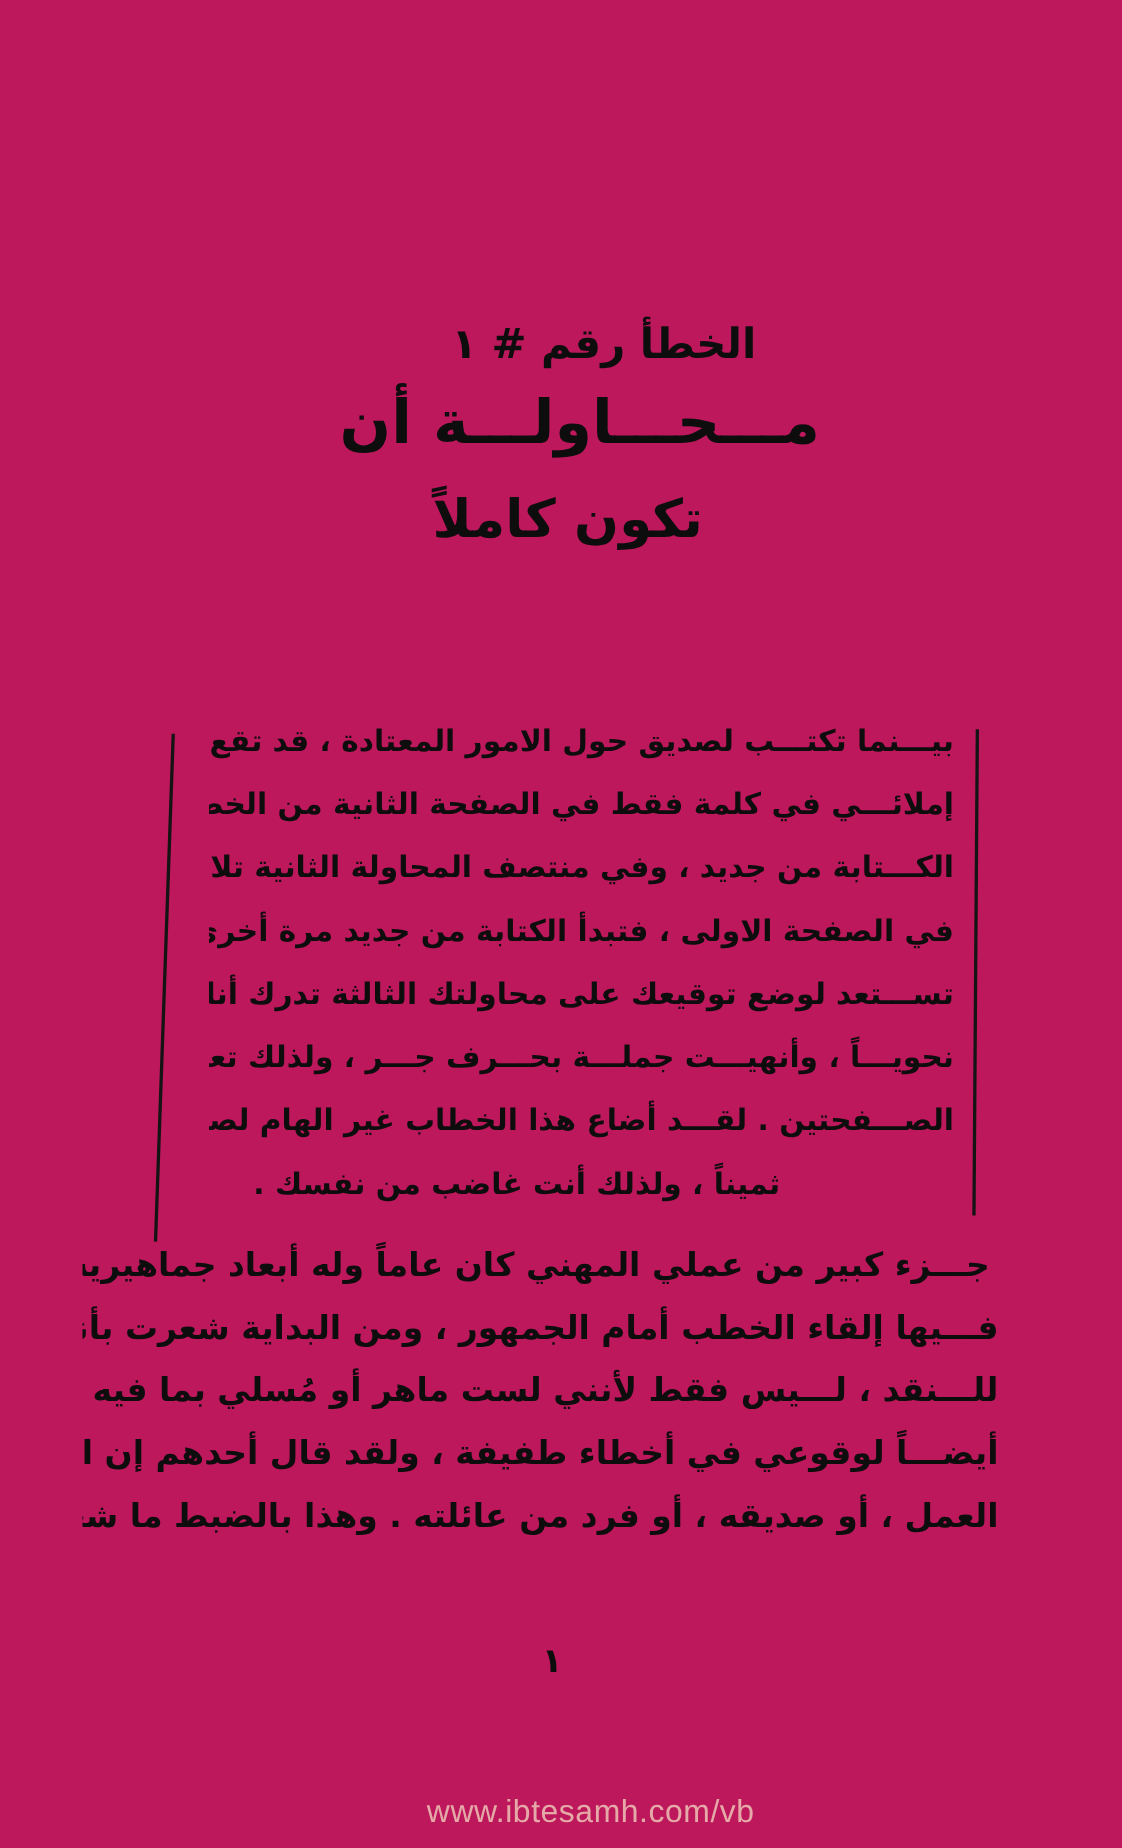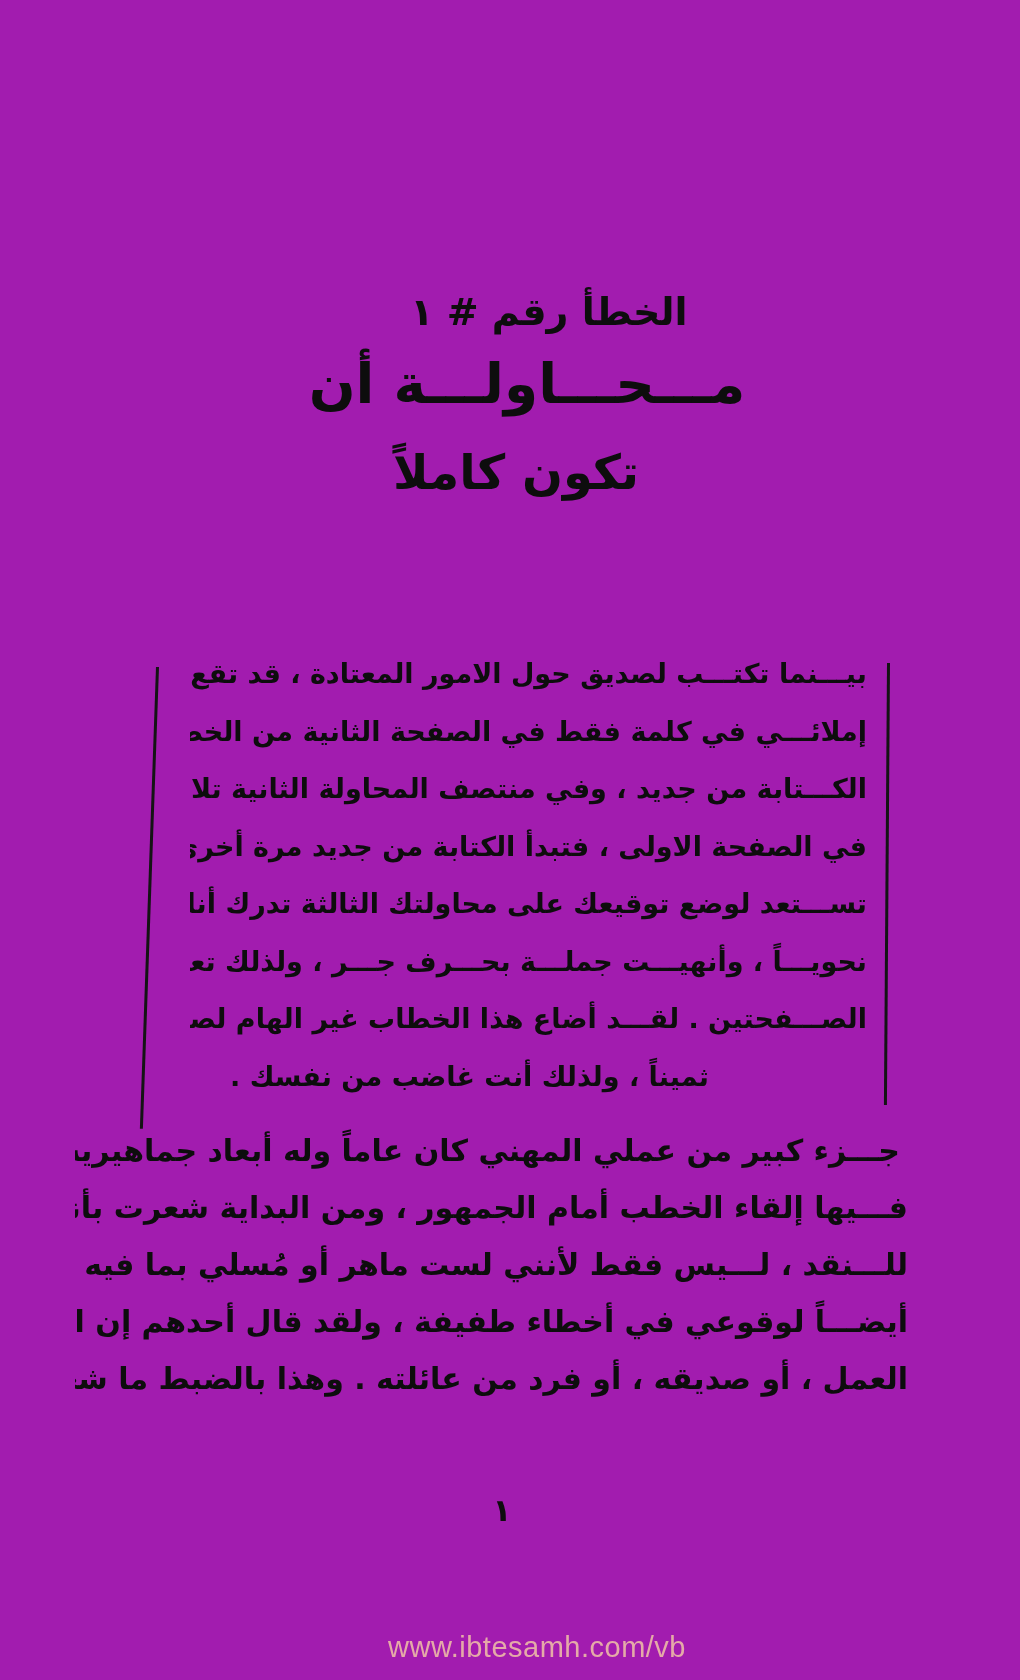--- a/index.html
+++ b/index.html
@@ -4,21 +4,21 @@
 <style>
   html, body {
     margin: 0;
     padding: 0;
     background: #ffffff;
   }
   .page {
     position: relative;
     width: 1020px;
     height: 1680px;
-    background: #a21caf;
+    background: #be185d;
     overflow: hidden;
     font-family: "DejaVu Sans", sans-serif;
     color: #0d0d0d;
   }
   
   .hline {
     position: absolute;
     left: 0;
     width: 100%;
     text-align: center;

